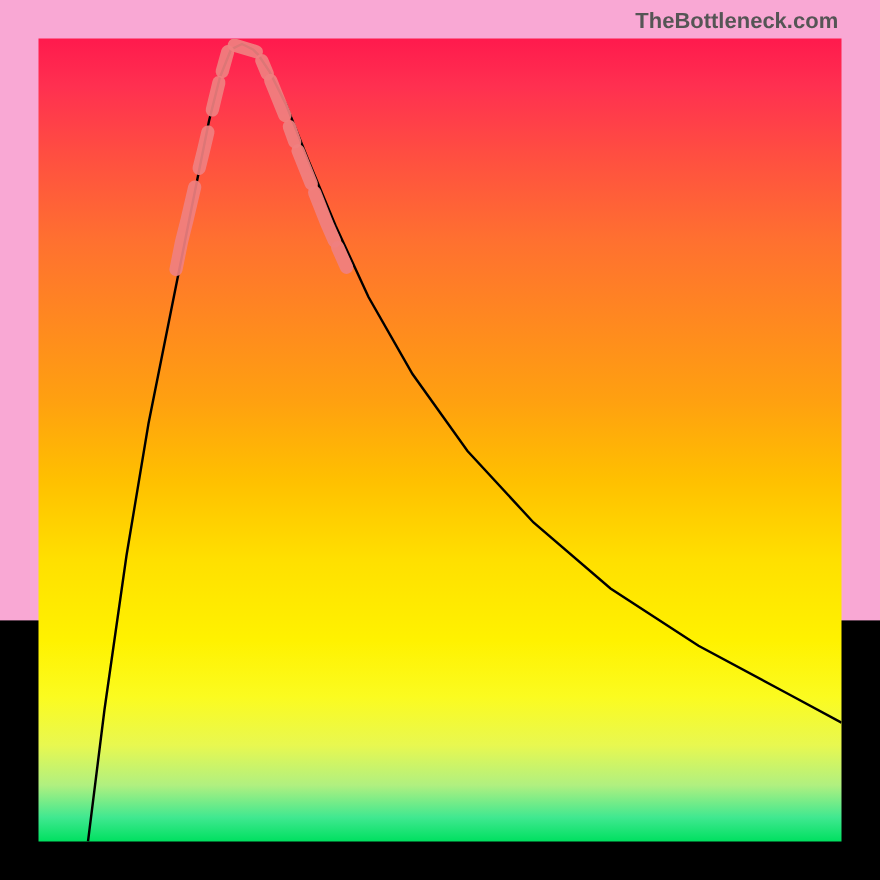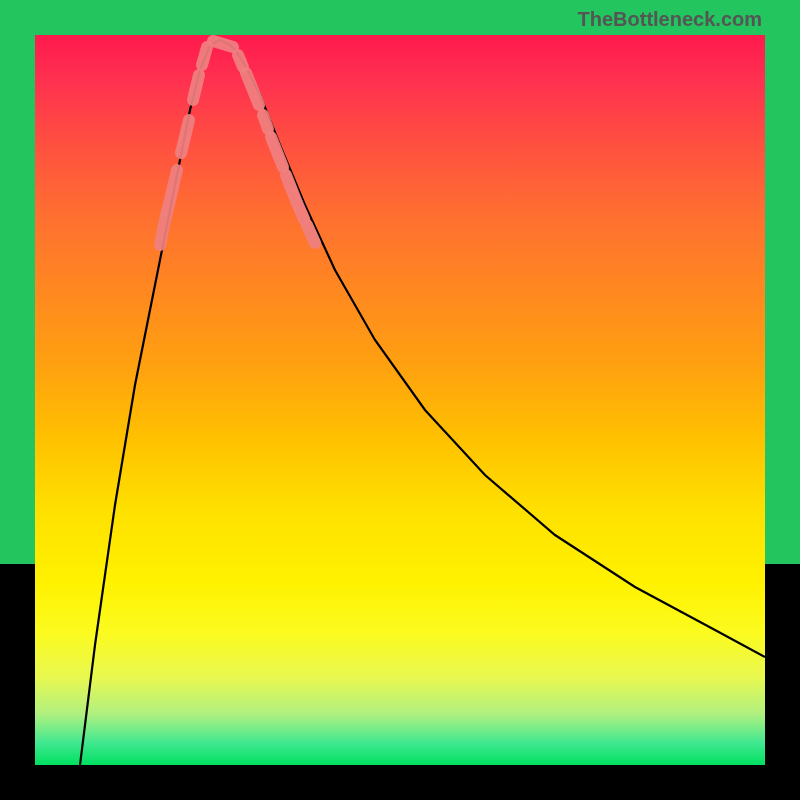--- a/index.html
+++ b/index.html
@@ -10,21 +10,21 @@
     body {
       width: 800px;
       height: 800px;
       background: #000;
       position: relative;
       font-family: Arial, sans-serif;
     }
     .outer-frame {
       width: 800px;
       height: 564px;
-      background: #22c55e;
+      background: #f9a8d4;
       position: relative;
     }
     .chart-area {
       position: absolute;
       left: 35px;
       top: 35px;
       width: 730px;
       height: 730px;
       background: linear-gradient(to bottom,
         #ff1a4d 0%,

